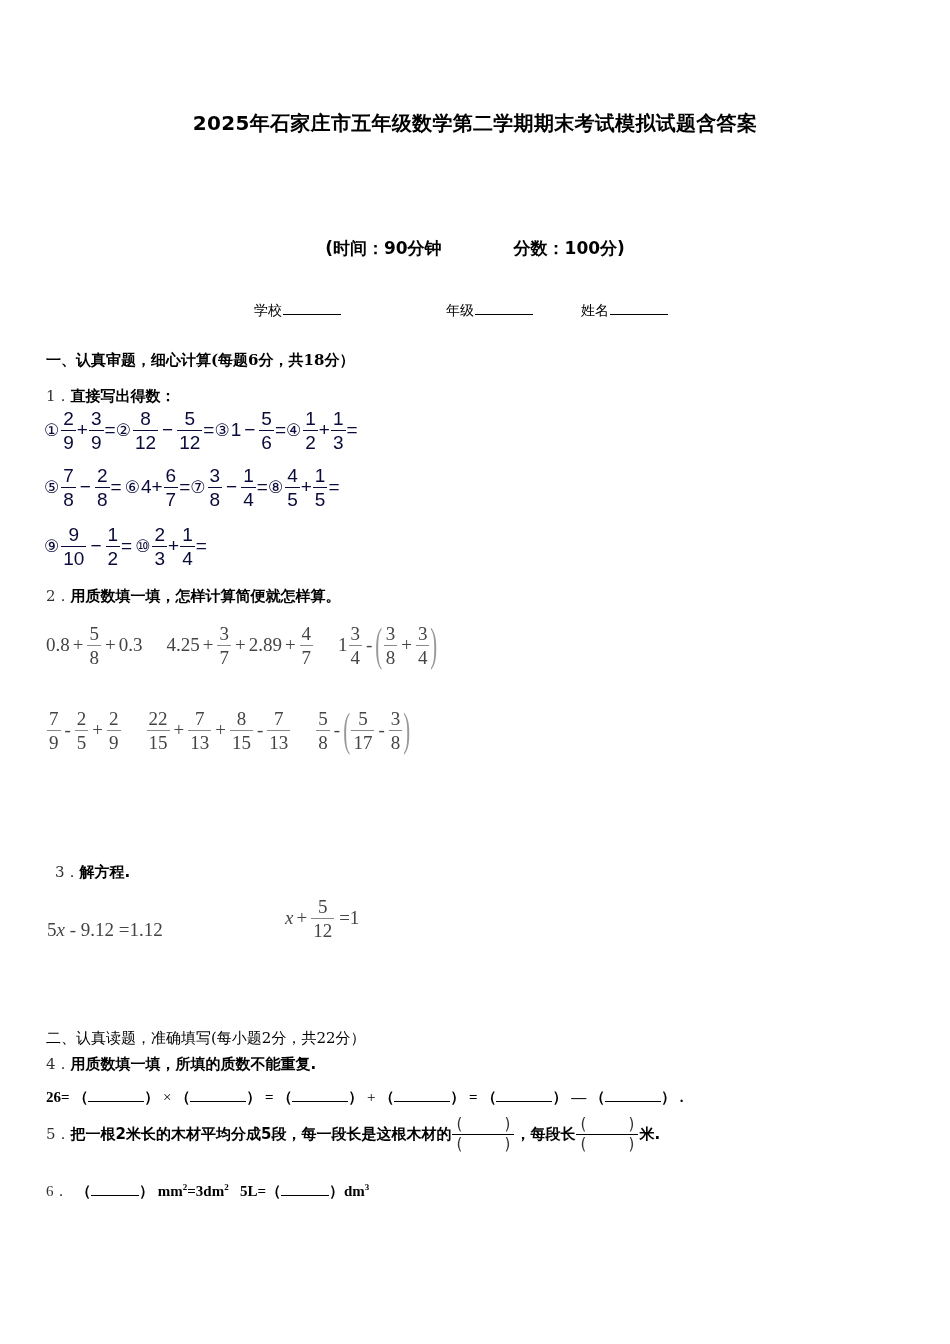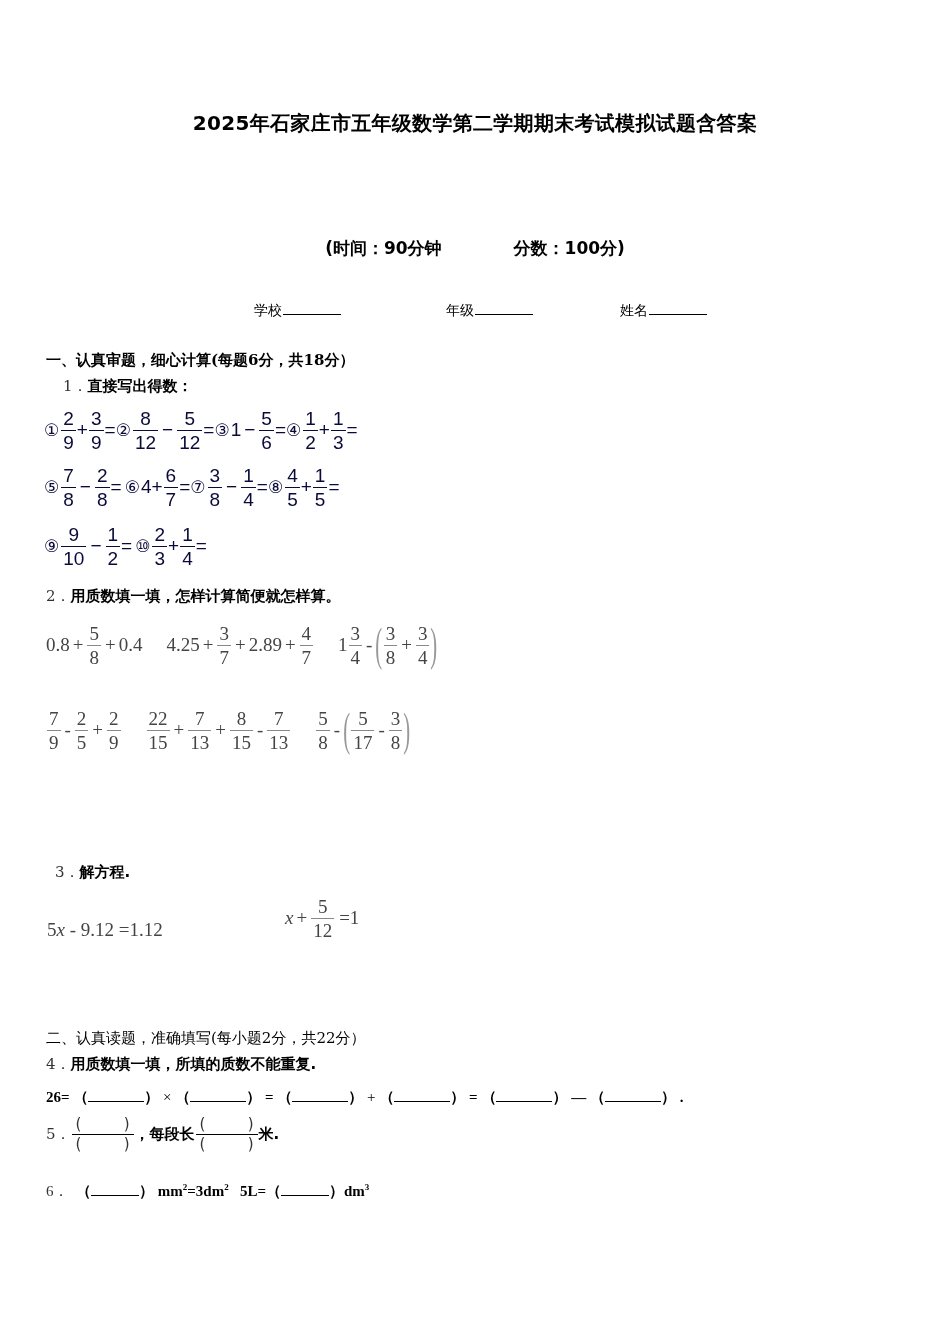--- a/index.html
+++ b/index.html
@@ -40,25 +40,25 @@
 <body>
 
 <div class="abs title">2025年石家庄市五年级数学第二学期期末考试模拟试题含答案</div>
 
 <div class="abs subtitle">
   <span>(时间：90分钟</span><span class="gap"></span><span>分数：100分)</span>
 </div>
 
 <div class="abs info-row" style="left:254px;"><span>学校</span><span class="blank"></span></div>
 <div class="abs info-row" style="left:446px;"><span>年级</span><span class="blank"></span></div>
-<div class="abs info-row" style="left:620px;text-align:center;"><span>姓名</span><span class="blank"></span></div>
+<div class="abs info-row" style="left:581px;text-align:center;"><span>姓名</span><span class="blank"></span></div>
 
 <div class="abs section" style="top:351px;">一、认真审题，细心计算(每题6分，共18分）</div>
 
-<div class="abs q" style="top:377px;margin-left:17px;">
+<div class="abs q" style="top:387px;">
   <span class="num">1．</span><span class="txt">直接写出得数：</span>
 </div>
 
 <div class="abs frow" style="top:406px;">
   <span class="circ">①</span>
   <span class="frac">
       <span class="n">2</span>
       <span class="d">9</span>
     </span>
   <span>+</span>
@@ -174,21 +174,21 @@
 
 <div class="abs erow" style="top:616px;">
   <span class="expr">
     <span>0.8</span>
       <span class="op">+</span>
     <span class="frac">
         <span class="n">5</span>
         <span class="d">8</span>
       </span>
     <span class="op">+</span>
-      <span>0.4</span>
+      <span>0.3</span>
   </span>
   <span class="expr">
     <span>4.25</span>
       <span class="op">+</span>
     <span class="frac">
         <span class="n">3</span>
         <span class="d">7</span>
       </span>
     <span class="op">+</span>
       <span>2.89</span>
@@ -302,20 +302,21 @@
 <div class="abs q" style="top:1055px;">
   <span class="num">4．</span><span class="txt">用质数填一填，所填的质数不能重复.</span>
 </div>
 
 <div class="abs fill-line" style="top:1088px;">
   <span>26=</span> （<span class="blk"></span>） <span style="font-weight:normal">×</span> （<span class="blk"></span>） <span>=</span> （<span class="blk"></span>） <span style="font-weight:normal">+</span> （<span class="blk"></span>） <span>=</span> （<span class="blk"></span>） <span>—</span> （<span class="blk"></span>） <span>.</span>
 </div>
 
 <div class="abs q" style="top:1117px; display:flex; align-items:center;">
   <span class="num">5．</span>
+  <span class="txt">把一根2米长的木材平均分成5段，每一段长是这根木材的</span>
   <span class="paren-frac">
       <span class="n">
         <span>(</span>
         <span>)</span>
       </span>
       <span class="d">
         <span>(</span>
         <span>)</span>
       </span>
     </span>

